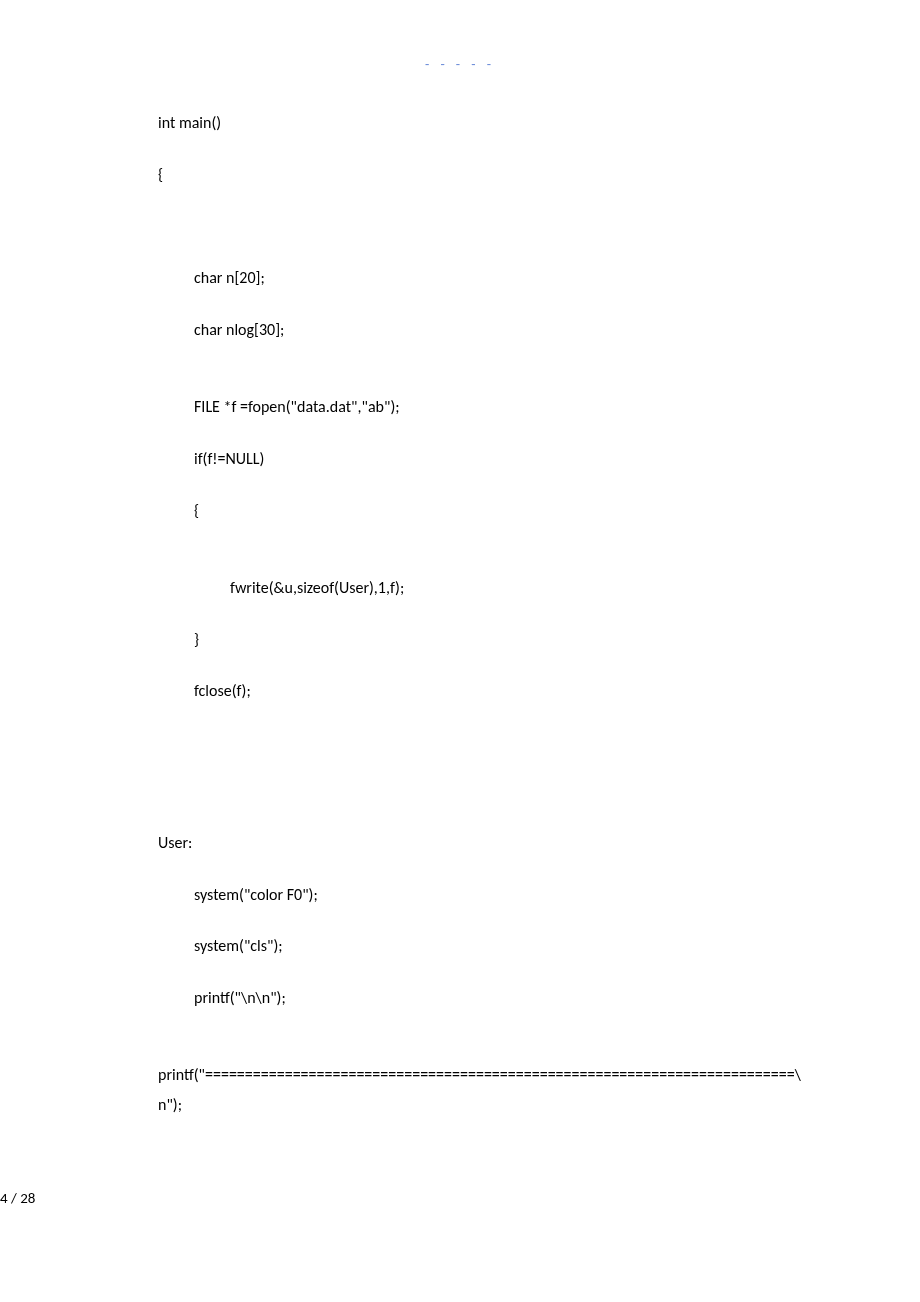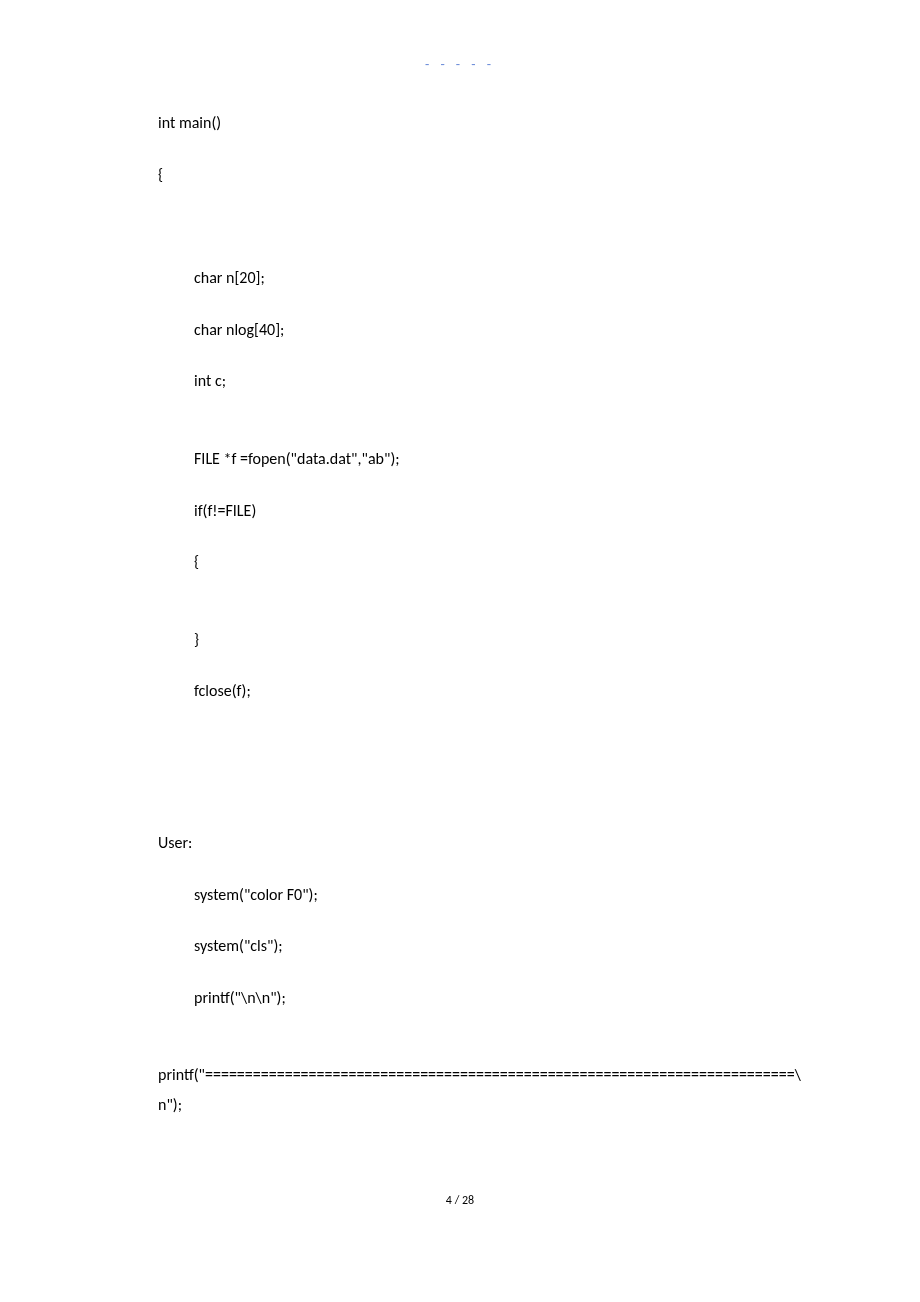--- a/index.html
+++ b/index.html
@@ -50,46 +50,45 @@
       height: 52px;
     }
     .spacer3 {
       height: 100px;
     }
     .page-number {
       position: absolute;
       bottom: 95px;
       left: 0;
       width: 100%;
-      text-align: center;
-      font-size: 12px;
+      font-size: 15px;
       color: #000000;
     }
     .equals-line {
       margin-bottom: 4px;
       word-break: break-all;
     }
   </style>
 </head>
 <body>
 
 <div class="header-dashes">- - - - -</div>
 
 <div class="content">
   <div class="line">int main()</div>
   <div class="line">{</div>
   <div class="spacer2"></div>
   <div class="line indent1">char n[20];</div>
-  <div class="line indent1">char nlog[40];</div>
-  <div class="line indent1">int c;</div>
+  <div class="line indent1">char nlog[30];</div>
   <div class="spacer"></div>
   <div class="line indent1">FILE *f =fopen("data.dat","ab");</div>
-  <div class="line indent1">if(f!=FILE)</div>
+  <div class="line indent1">if(f!=NULL)</div>
   <div class="line indent1">{</div>
   <div class="spacer"></div>
+  <div class="line indent2">fwrite(&amp;u,sizeof(User),1,f);</div>
   <div class="line indent1">}</div>
   <div class="line indent1">fclose(f);</div>
   <div class="spacer3"></div>
   <div class="line">User:</div>
   <div class="line indent1">system("color F0");</div>
   <div class="line indent1">system("cls");</div>
   <div class="line indent1">printf("\n\n");</div>
   <div class="spacer"></div>
   <div class="equals-line">printf("==========================================================================\</div>
   <div class="line">n");</div>

